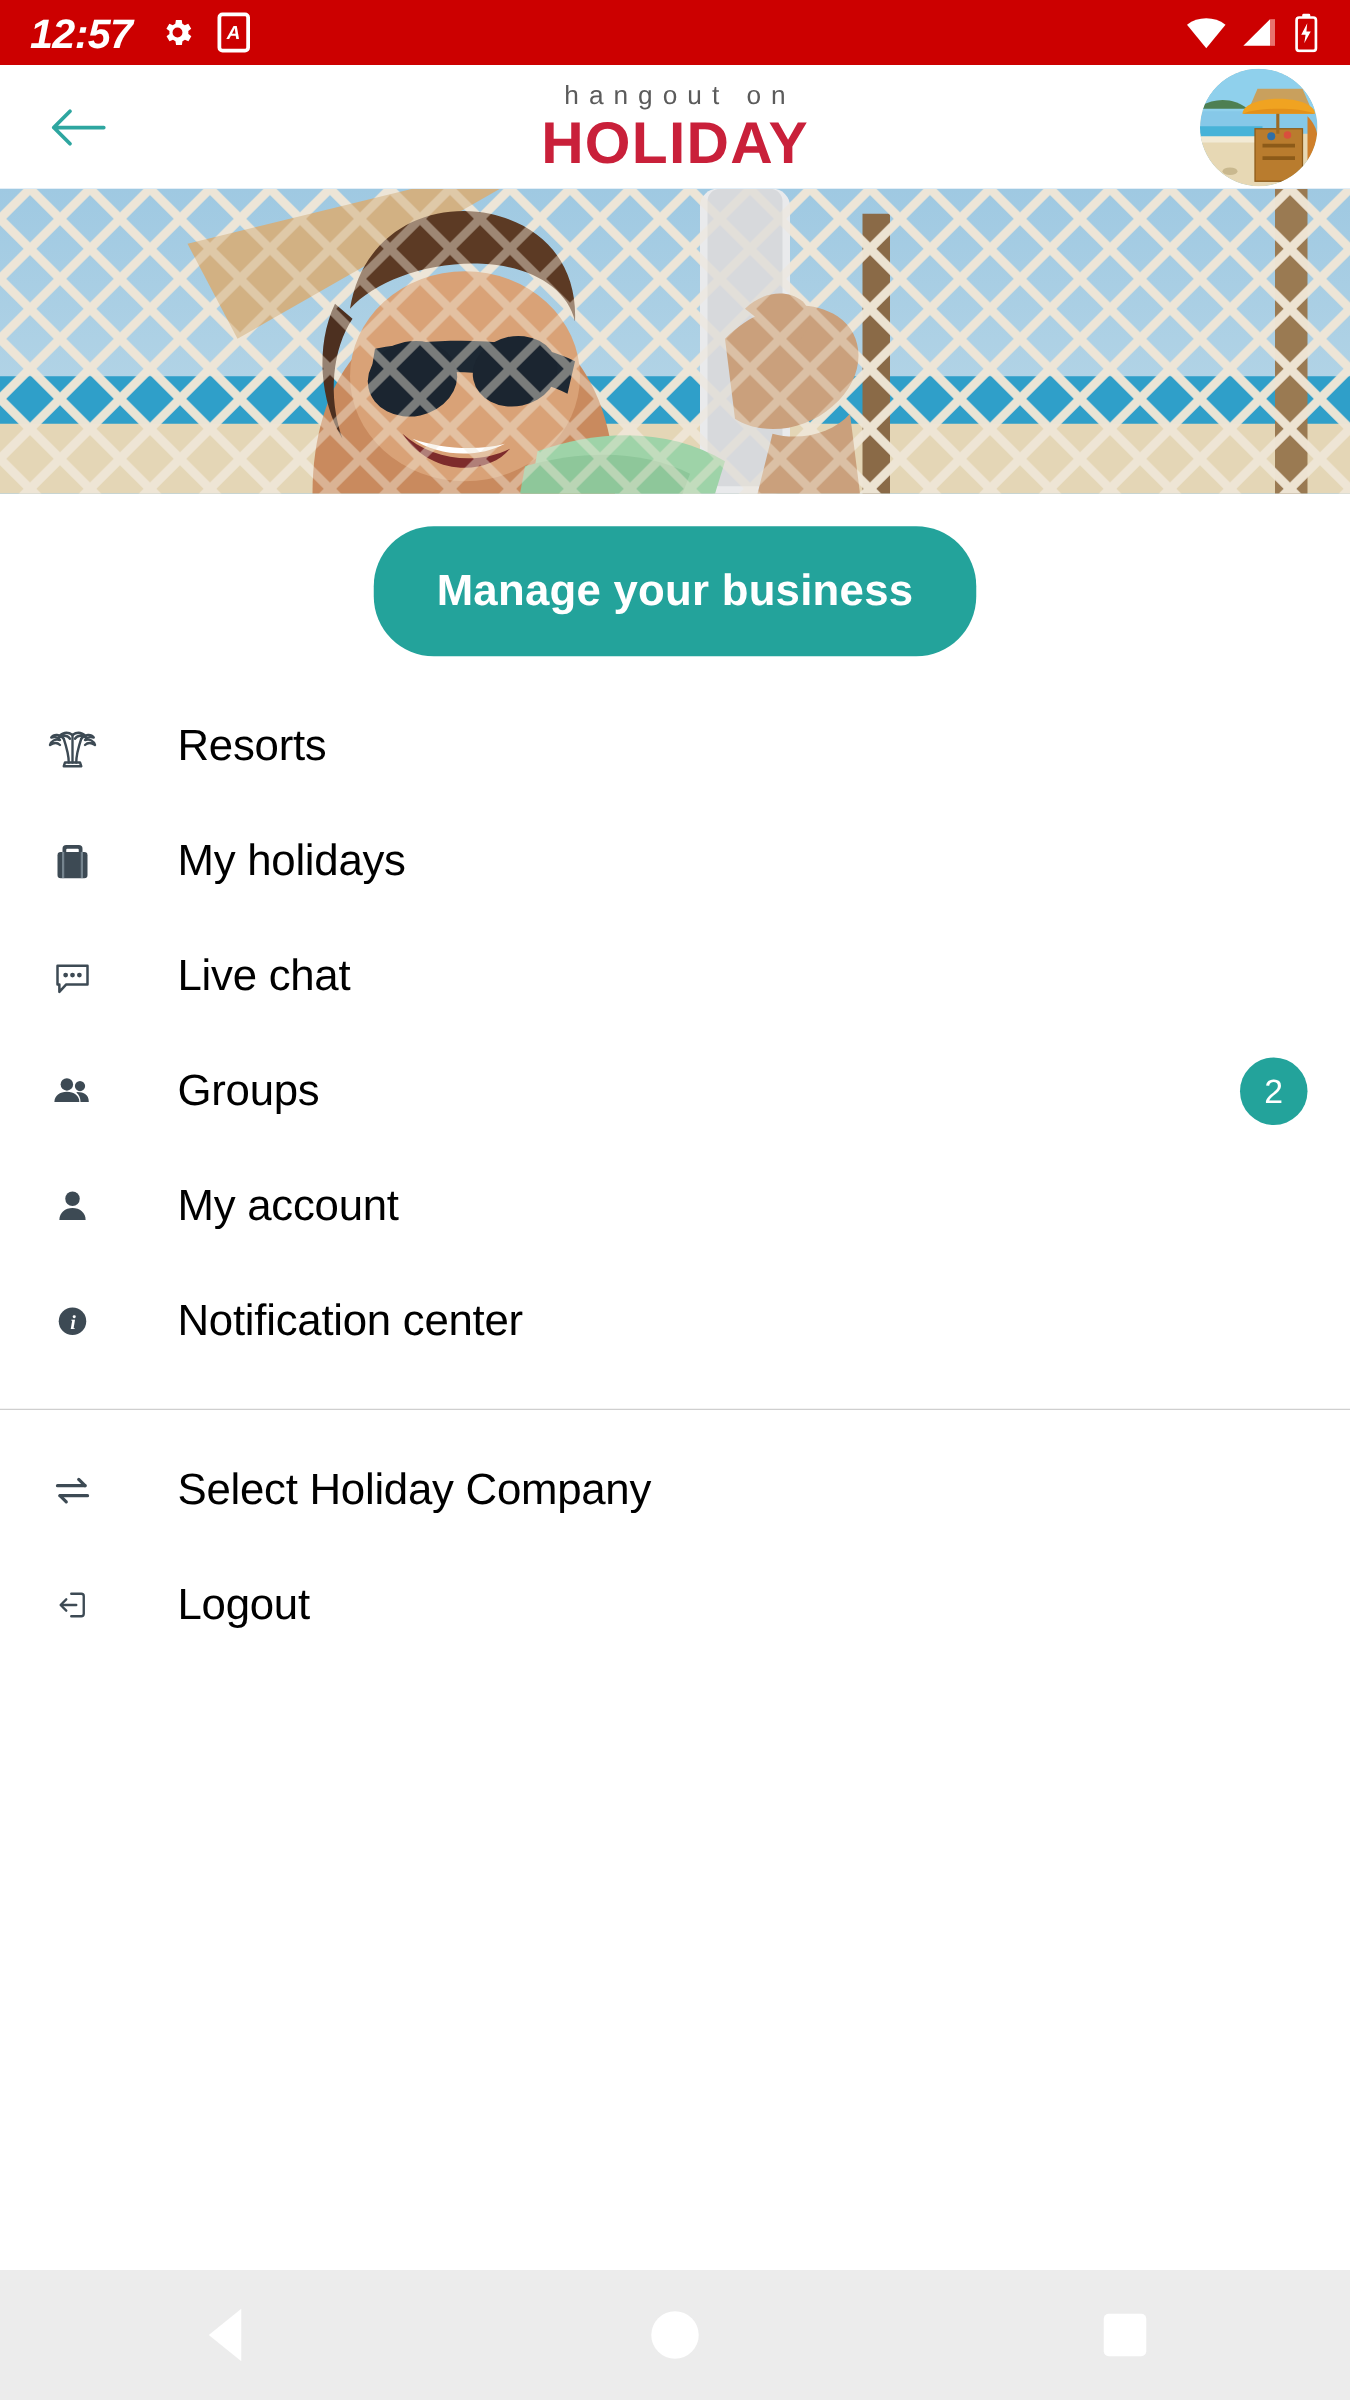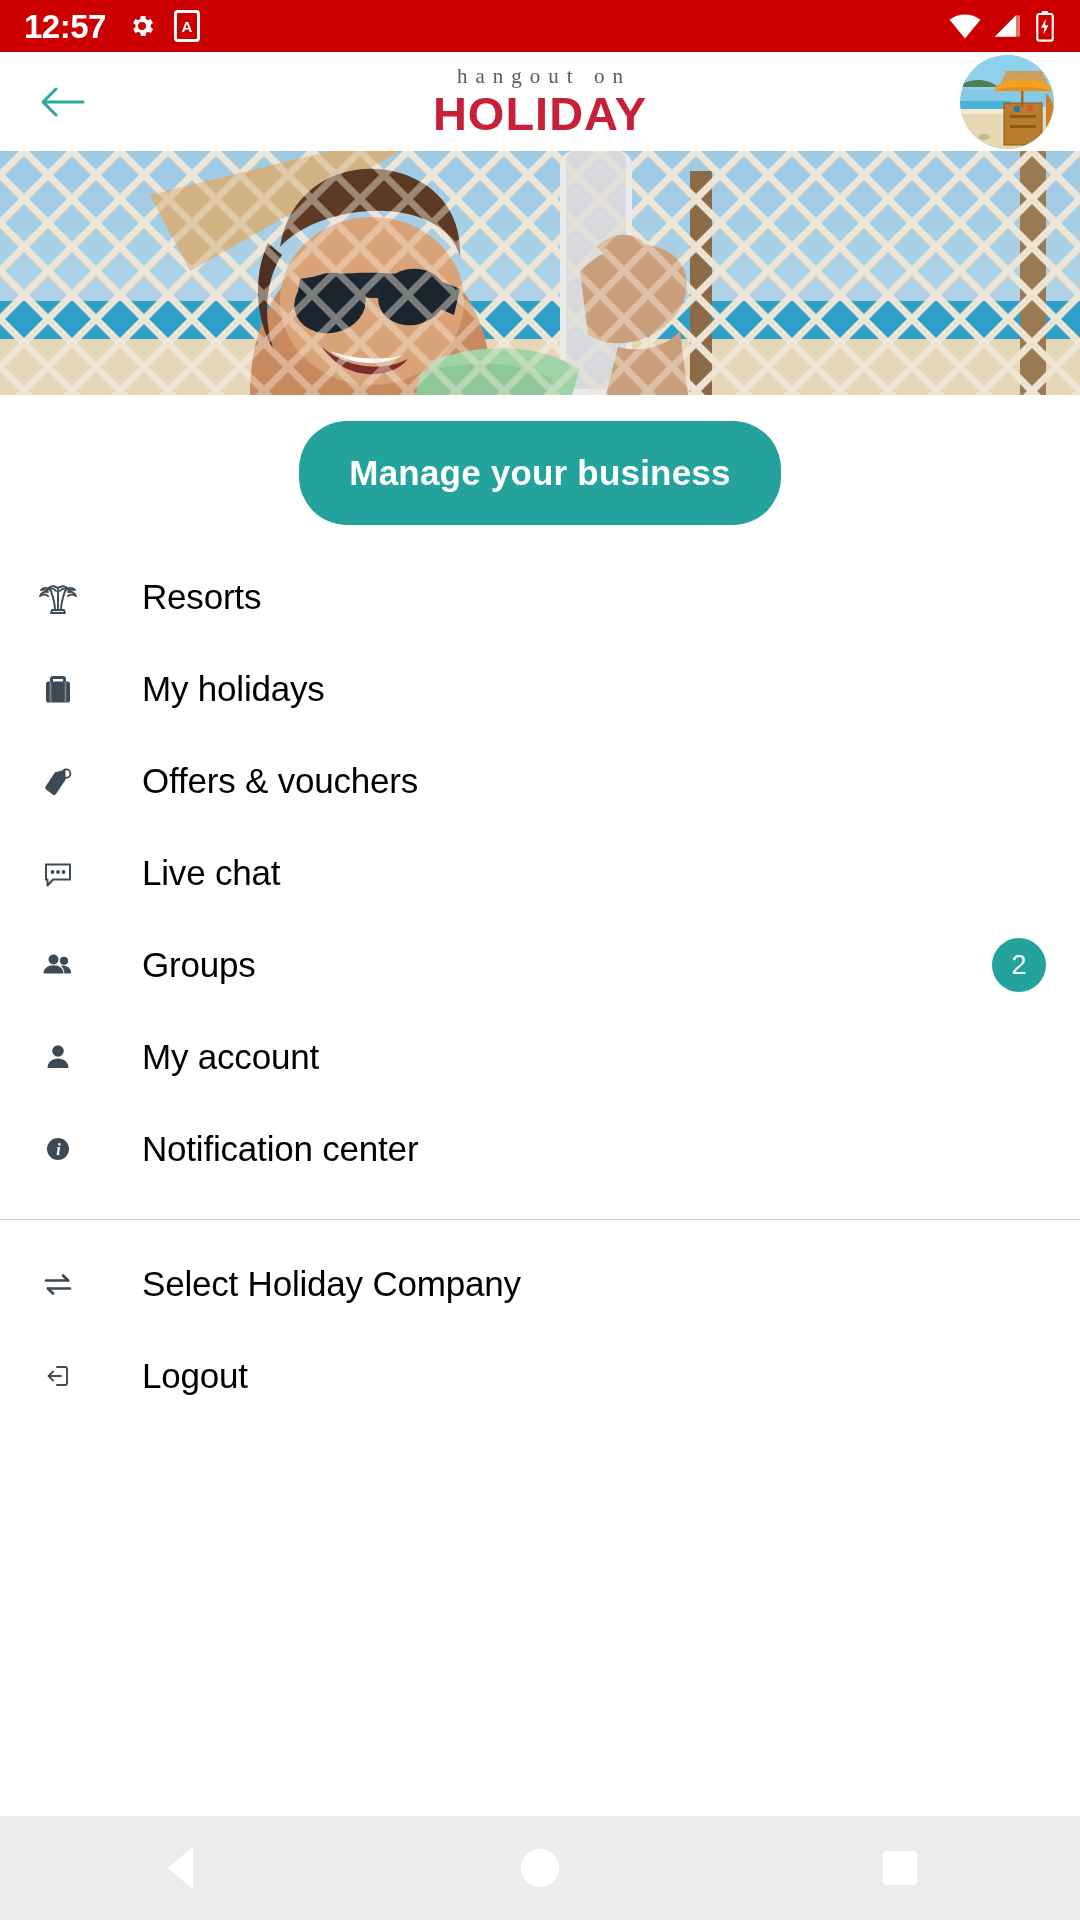--- a/index.html
+++ b/index.html
@@ -12,20 +12,21 @@
   }
 
   
   .status-bar {
     height:52px;
     background:#CC0000;
     display:flex;
     align-items:center;
     padding:0 24px;
     color:#ffffff;
+    font-style:italic;
   }
   .status-time {
     font-size:33px;
     font-weight:bold;
     letter-spacing:-0.5px;
     line-height:1;
   }
   .status-left-icons { display:flex; align-items:center; gap:18px; margin-left:22px; }
   .status-spacer { flex:1; }
   .status-right-icons { display:flex; align-items:center; gap:10px; }
@@ -66,21 +67,20 @@
     text-align:center;
     pointer-events:none;
   }
   .brand-sub {
     font-size:21px;
     color:#5b5b5b;
     letter-spacing:8px;
     font-weight:400;
     line-height:1.1;
     margin-left:8px;
-    font-family:Liberation Serif, serif;
   }
   .brand-main {
     font-size:47px;
     color:#C9203A;
     font-weight:bold;
     letter-spacing:1px;
     line-height:1.05;
     margin-top:1px;
   }
   .avatar {
@@ -360,29 +360,20 @@
         <path d="M16 8h10a3 3 0 0 1 3 3v3h-3v-2.2a.8.8 0 0 0-.8-.8H16.8a.8.8 0 0 0-.8.8V14h-3v-3a3 3 0 0 1 3-3z" fill="#3d4a54"></path>
         <rect x="9" y="13.5" width="24" height="21" rx="2.6" fill="#3d4a54"></rect>
         <rect x="12.6" y="13.5" width="1.8" height="21" fill="#93a3ad" opacity="0.65"></rect>
         <rect x="27.6" y="13.5" width="1.8" height="21" fill="#93a3ad" opacity="0.65"></rect>
       </svg>
     </span>
     <span class="menu-label">My holidays</span>
   </div>
 
 
-  <div class="menu-item">
-    <span class="menu-icon">
-      <svg width="42" height="42" viewBox="0 0 42 42">
-        <path d="M28.4 9.8 18 12.2 8.6 26.4a2.4 2.4 0 0 0 .5 3.2l6.6 5a2.4 2.4 0 0 0 3.3-.5l9.6-14.3z" fill="#3d4a54"></path>
-        <circle cx="29.2" cy="13.6" r="4.2" fill="none" stroke="#3d4a54" stroke-width="1.8"></circle>
-      </svg>
-    </span>
-    <span class="menu-label">Offers &amp; vouchers</span>
-  </div>
 
   <div class="menu-item">
     <span class="menu-icon">
       <svg width="42" height="42" viewBox="0 0 42 42">
         <path d="M9 12.5h24v15H16l-5.5 6v-6H9z" fill="none" stroke="#3d4a54" stroke-width="2" stroke-linejoin="round"></path>
         <circle cx="15.5" cy="20" r="1.9" fill="#3d4a54"></circle>
         <circle cx="21" cy="20" r="1.9" fill="#3d4a54"></circle>
         <circle cx="26.5" cy="20" r="1.9" fill="#3d4a54"></circle>
       </svg>
     </span>

